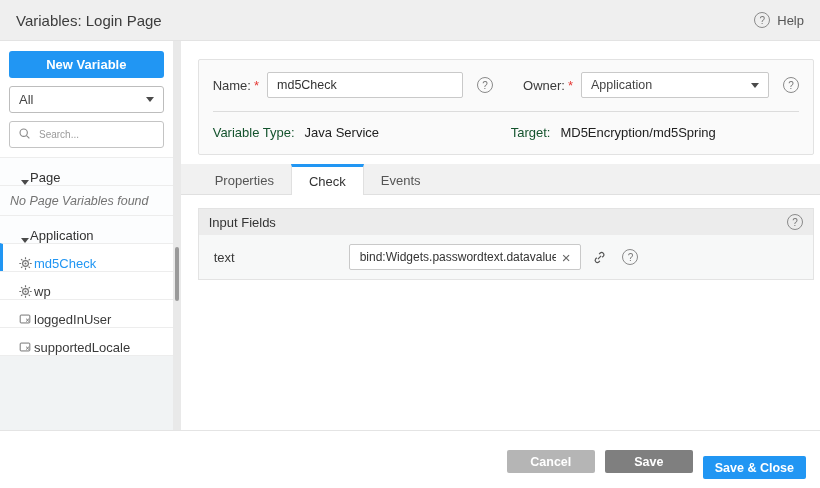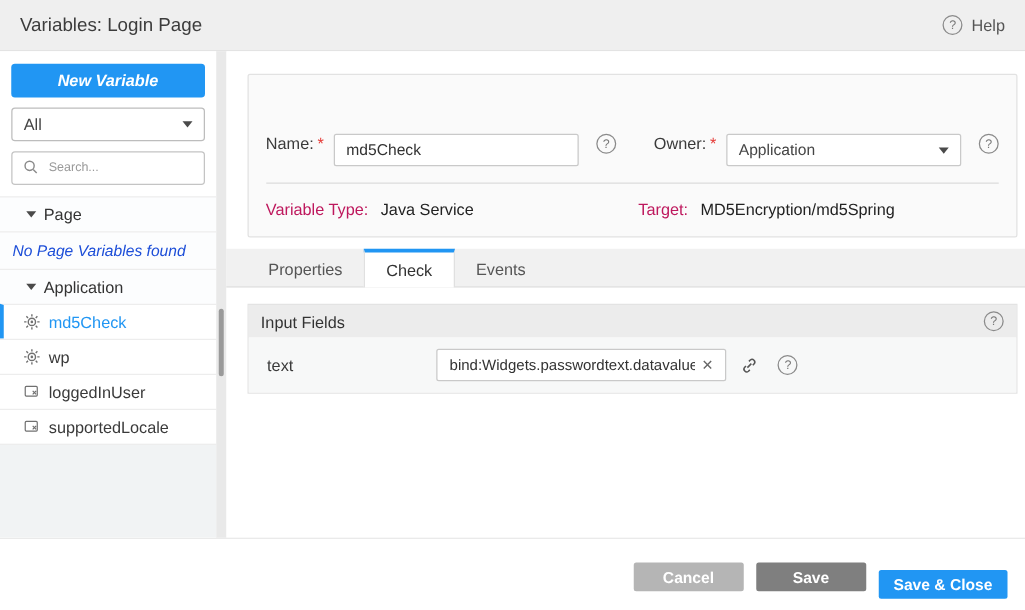--- a/index.html
+++ b/index.html
@@ -21,83 +21,83 @@
     font-size: 10px; color: #777; flex: none; background: transparent;
   }
   .qicon::before { content: "?"; }
   
   .content { display: flex; height: 389px; }
   
   .sidebar { width: 197px; background: #fff; display: flex; flex-direction: column; }
   .btn-new {
     margin: 10px 9px 0 9px; height: 27px; border: none; border-radius: 3px;
     background: var(--accent, #2196f3); color: #fff; font-weight: bold; font-size: 13px;
-    font-family: inherit; cursor: pointer; font-style: italic;
+    font-family: inherit; cursor: pointer;
   }
   .filter-select {
     margin: 8px 9px 0 9px; height: 27px; border: 1px solid #bdbdbd; border-radius: 3px;
     display: flex; align-items: center; justify-content: space-between; padding: 0 9px;
     background: #fff; cursor: pointer; color: #444;
   }
   .search-box {
     margin: 8px 9px 9px 9px; height: 27px; border: 1px solid #c4c4c4; border-radius: 3px;
     display: flex; align-items: center; gap: 6px; padding: 0 8px; background: #fff;
   }
   .search-box input {
     border: none; outline: none; width: 100%; font-family: inherit; font-size: 10px; color: #555;
     background: transparent;
   }
   .search-box input::placeholder { color: #9a9a9a; }
   .tree { display: flex; flex-direction: column; flex: 1; }
   .tree-row {
-    height: 28px; border-top: 1px solid #ededed; display: flex; align-items: center;
-    gap: 6px; cursor: pointer; background: #fcfdfe;
+    height: 28px; border-top: 1px solid #ededed; display: flex; align-items: flex-end;
+    gap: 1px; cursor: pointer; background: #fcfdfe;
   }
   .tree-group { padding-left: 21px; color: #333; }
   .tree-note {
     height: 30px; border-top: 1px solid #ededed; display: flex; align-items: center;
-    padding-left: 10px; font-style: italic; color: #1d4ed8; font-size: 12.5px; background: #fcfdfe;
+    padding-left: 10px; font-style: italic; color: #737373; font-size: 12.5px; background: #fcfdfe;
   }
   .tree-item { padding-left: 18px; background: #fff; color: #3a3a3a; }
   .tree-item.selected {
     border-left: 3px solid var(--accent, #2196f3); padding-left: 15px;
     color: var(--accent, #2196f3); background: #fff;
   }
   .tree-filler { flex: 1; border-top: 1px solid #ededed; background: #f1f3f4; }
   .caret { width: 0; height: 0; border-left: 4px solid transparent; border-right: 4px solid transparent; border-top: 5px solid #4a4a4a; flex: none; }
   .icon16 { width: 15px; height: 15px; flex: none; display: inline-flex; }
   
   .side-scroll { width: 8px; background: #e9e9e9; position: relative; flex: none; }
   .side-scroll .thumb { position: absolute; left: 2px; top: 206px; width: 4px; height: 54px; background: #9a9a9a; border-radius: 2px; }
   
   .main { flex: 1; background: #fff; display: flex; flex-direction: column; }
   .form-card {
     margin: 18px 6px 0 17px; background: #fafafa; border: 1px solid #e2e2e2; border-radius: 2px;
     padding: 12px 14px 14px 14px;
   }
-  .form-row { display: flex; align-items: flex-start; margin-top: 35px; }
+  .form-row { display: flex; align-items: center; }
   .fld-label { color: #3a3a3a; white-space: nowrap; }
   .req { color: #e53935; margin: 0 2px 0 3px; }
   .txt-input {
     height: 26px; border: 1px solid #c9c9c9; border-radius: 2px; padding: 0 9px;
     font-family: inherit; font-size: 12.5px; color: #333; background: #fff; outline: none;
   }
   .name-input { width: 196px; margin-left: 6px; }
   .owner-select {
     width: 188px; height: 26px; border: 1px solid #c9c9c9; border-radius: 2px; background: #fff;
     display: flex; align-items: center; justify-content: space-between; padding: 0 9px;
     margin-left: 6px; cursor: pointer; color: #444; font-size: 12.5px;
   }
   .gap14 { width: 14px; flex: none; }
   .gap28 { width: 30px; flex: none; }
   .card-divider { border: none; border-top: 1px solid #dcdcdc; margin: 13px 0 13px 0; }
   .meta-row { display: flex; align-items: center; }
   .meta-pair { display: flex; align-items: center; gap: 10px; }
   .meta-pair.first { width: 298px; flex: none; }
-  .meta-label { color: #be185d; }
+  .meta-label { color: #14532d; }
   .meta-value { color: #222; }
   
   .tabbar {
     margin-top: 9px; height: 31px; background: #f1f1f1; border-bottom: 1px solid #e0e0e0;
     display: flex; align-items: stretch; padding-left: 17px;
   }
   .tab {
     display: flex; align-items: center; padding: 0 17px; color: #555;
     border-top: 3px solid transparent; cursor: pointer;
   }

